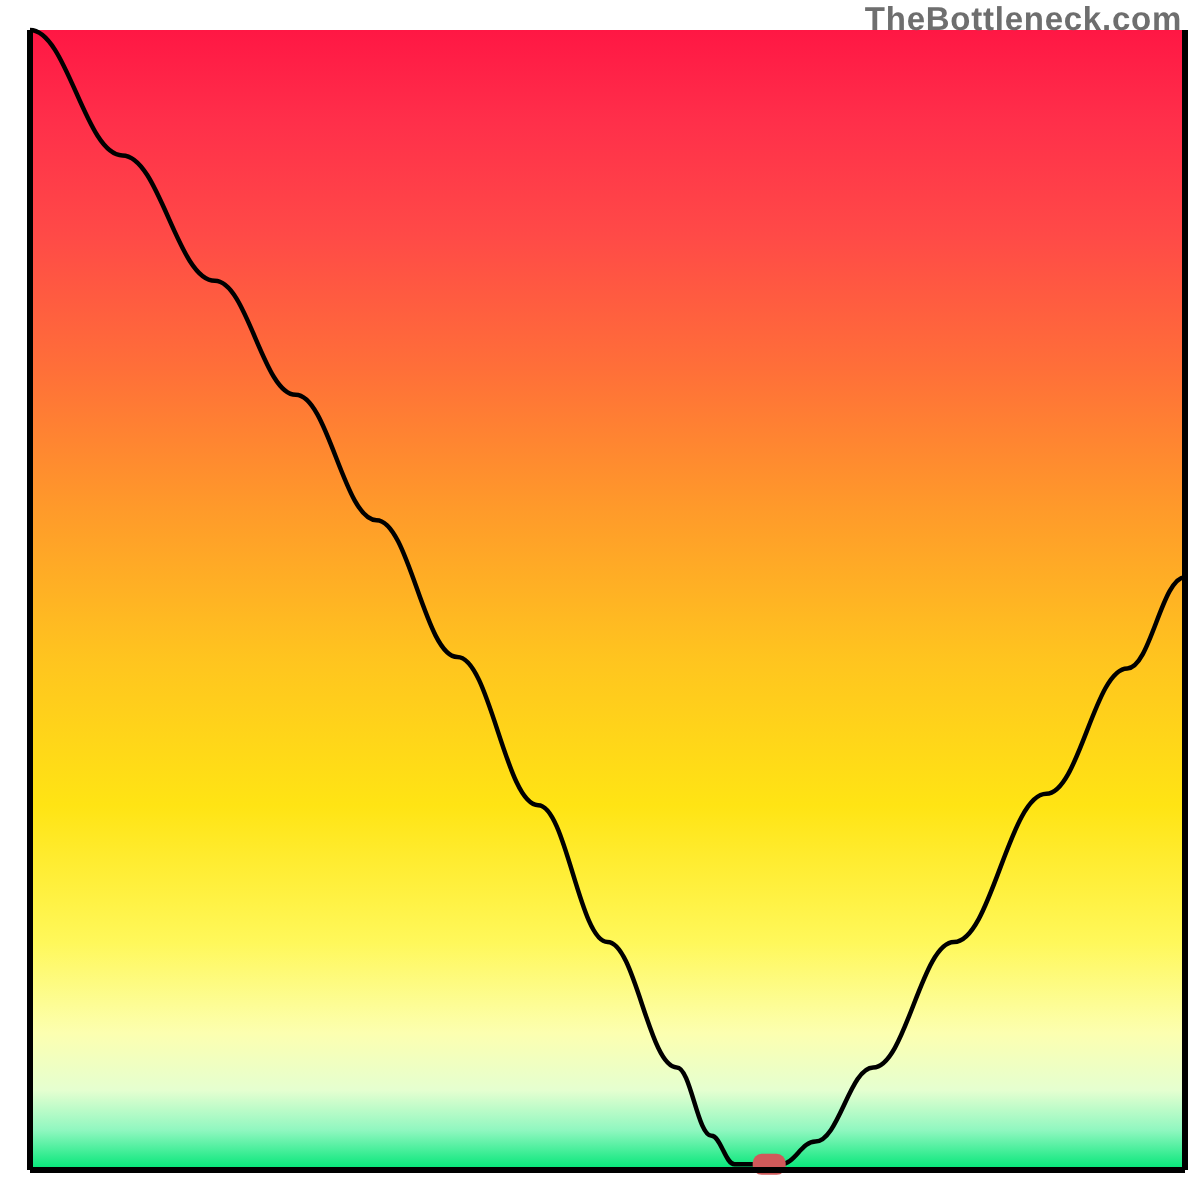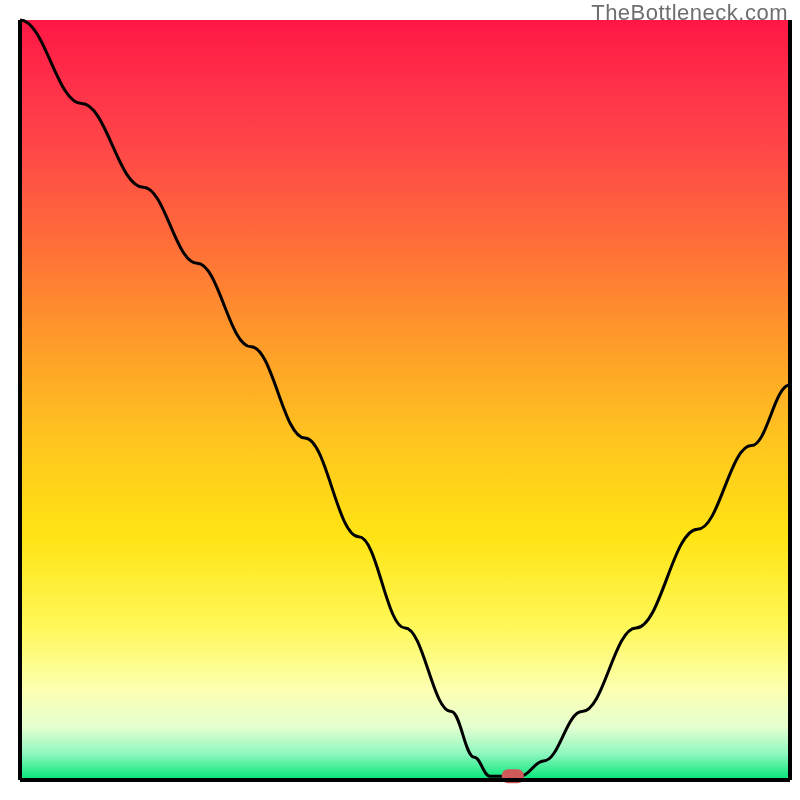--- a/index.html
+++ b/index.html
@@ -1,17 +1,17 @@
 <!DOCTYPE html>
 <html><head>
 <meta charset="utf-8">
 <style>
   body{margin:0;padding:0;background:#fff;font-family:Arial,Helvetica,sans-serif}
   .chart-wrap{width:800px;height:800px;position:relative}
-  .attribution{position:absolute;top:0;right:12px;font-size:22px;font-weight:400;color:#6e6e6e;letter-spacing:.5px}
+  .attribution{position:absolute;top:0;right:12px;font-size:22px;font-weight:700;color:#6e6e6e;letter-spacing:.5px}
   svg{display:block}
 </style>
 </head>
 <body>
 
 <div class="chart-wrap">
   <div class="attribution">TheBottleneck.com</div>
   <svg id="chart-svg" width="800" height="800" viewBox="0 0 800 800">
     <defs>
       <linearGradient id="bg-grad" x1="0" y1="0" x2="0" y2="1">

